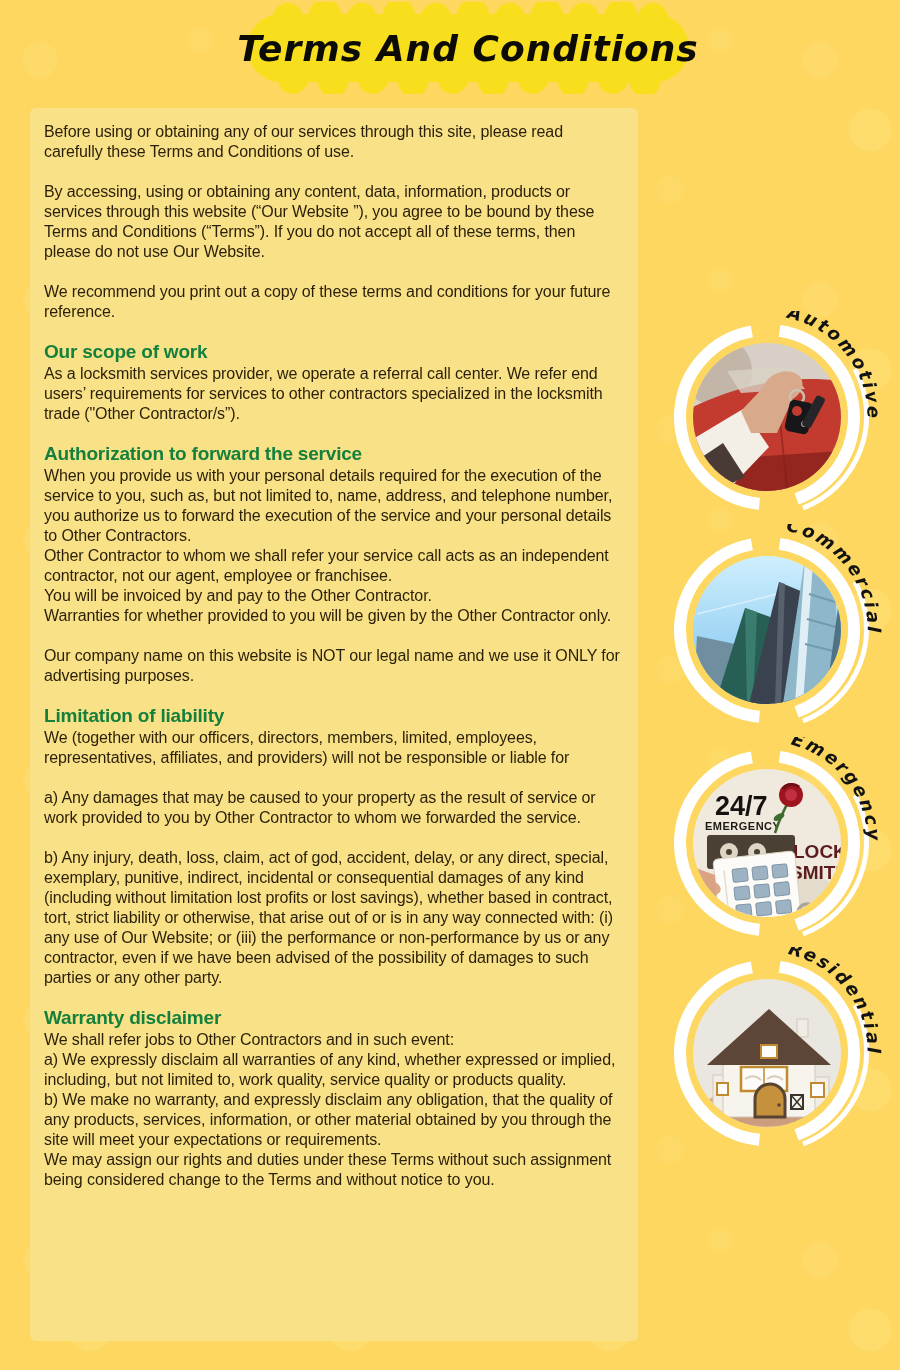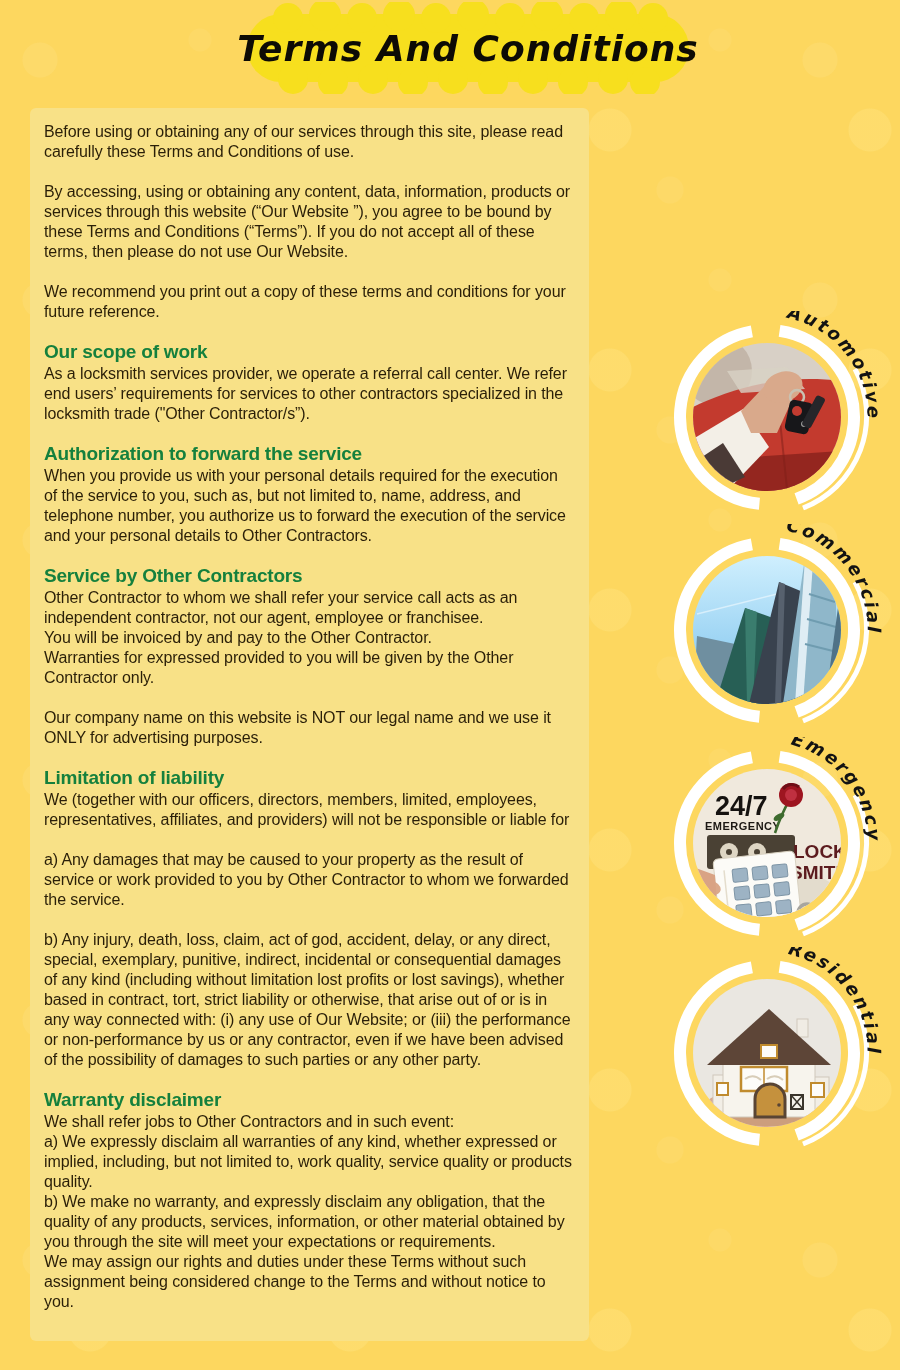--- a/index.html
+++ b/index.html
@@ -21,21 +21,21 @@
   .title-wrap{position:absolute;left:233px;top:2px;width:470px;height:92px;}
   .title-wrap svg{position:absolute;left:0;top:0;}
   .title-text{
     position:absolute;left:0;top:8px;width:470px;height:76px;
     display:flex;align-items:center;justify-content:center;
     font-family:"DejaVu Sans","Liberation Sans",sans-serif;
     font-weight:bold;font-style:italic;font-size:36px;letter-spacing:1px;
     color:#0d0b05;
   }
   .panel{
-    position:absolute;left:30px;top:108px;width:559px;height:1233px;
+    position:absolute;left:30px;top:108px;width:608px;height:1233px;
     background:#F8E187;border-radius:6px;
     padding:14px 14px;box-sizing:border-box;overflow:hidden;
   }
   .sec-p{
     margin:0;font-size:16px;line-height:20px;letter-spacing:-0.1px;
     color:#2a1f08;
   }
   .sec-p.gap{margin-top:20px;}
   .sec-h{
     margin:18px 0 1px 0;font-size:19px;line-height:23px;font-weight:bold;
@@ -92,24 +92,23 @@
 
 <div class="panel">
   <div class="content">
       <p class="sec-p">Before using or obtaining any of our services through this site, please read carefully these Terms and Conditions of use.</p>
       <p class="sec-p gap">By accessing, using or obtaining any content, data, information, products or services through this website (“Our Website ”), you agree to be bound by these Terms and Conditions (“Terms”). If you do not accept all of these terms, then please do not use Our Website.</p>
       <p class="sec-p gap">We recommend you print out a copy of these terms and conditions for your future reference.</p>
       <h2 class="sec-h">Our scope of work</h2>
       <p class="sec-p">As a locksmith services provider, we operate a referral call center. We refer end users’ requirements for services to other contractors specialized in the locksmith trade ("Other Contractor/s”).</p>
       <h2 class="sec-h">Authorization to forward the service</h2>
       <p class="sec-p">When you provide us with your personal details required for the execution of the service to you, such as, but not limited to, name, address, and telephone number, you authorize us to forward the execution of the service and your personal details to Other Contractors.</p>
-      <h2 class="sec-h">Service by Other Contractors</h2>
       <p class="sec-p">Other Contractor to whom we shall refer your service call acts as an independent contractor, not our agent, employee or franchisee.</p>
       <p class="sec-p">You will be invoiced by and pay to the Other Contractor.</p>
-      <p class="sec-p">Warranties for expressed provided to you will be given by the Other Contractor only.</p>
+      <p class="sec-p">Warranties for whether provided to you will be given by the Other Contractor only.</p>
       <p class="sec-p gap">Our company name on this website is NOT our legal name and we use it ONLY for advertising purposes.</p>
       <h2 class="sec-h">Limitation of liability</h2>
       <p class="sec-p">We (together with our officers, directors, members, limited, employees, representatives, affiliates, and providers) will not be responsible or liable for</p>
       <p class="sec-p gap">a) Any damages that may be caused to your property as the result of service or work provided to you by Other Contractor to whom we forwarded the service.</p>
       <p class="sec-p gap">b) Any injury, death, loss, claim, act of god, accident, delay, or any direct, special, exemplary, punitive, indirect, incidental or consequential damages of any kind (including without limitation lost profits or lost savings), whether based in contract, tort, strict liability or otherwise, that arise out of or is in any way connected with: (i) any use of Our Website; or (iii) the performance or non-performance by us or any contractor, even if we have been advised of the possibility of damages to such parties or any other party.</p>
       <h2 class="sec-h">Warranty disclaimer</h2>
       <p class="sec-p">We shall refer jobs to Other Contractors and in such event:</p>
       <p class="sec-p">a) We expressly disclaim all warranties of any kind, whether expressed or implied, including, but not limited to, work quality, service quality or products quality.</p>
       <p class="sec-p">b) We make no warranty, and expressly disclaim any obligation, that the quality of any products, services, information, or other material obtained by you through the site will meet your expectations or requirements.</p>
       <p class="sec-p">We may assign our rights and duties under these Terms without such assignment being considered change to the Terms and without notice to you.</p>

